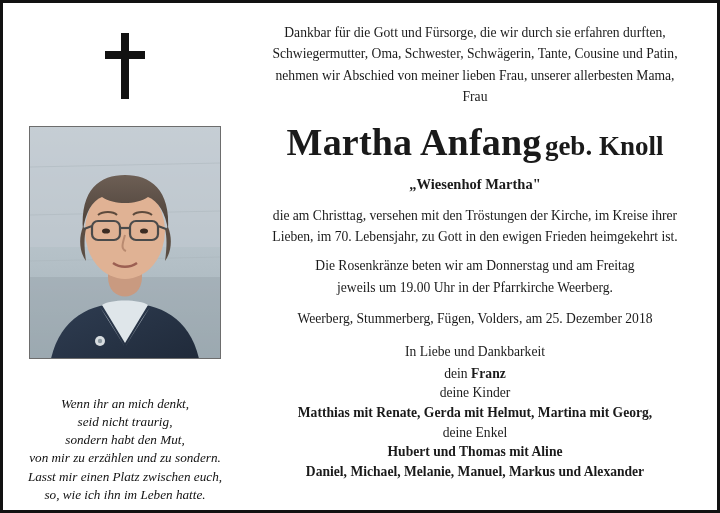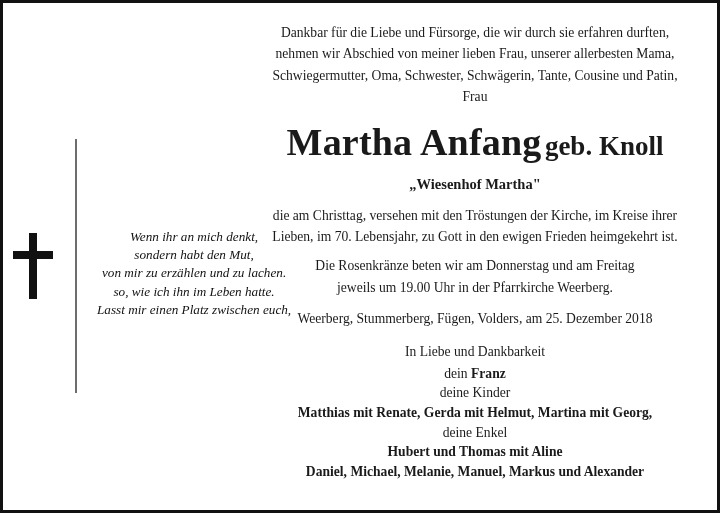--- a/index.html
+++ b/index.html
@@ -23,21 +23,21 @@
     background: #ffffff;
     display: flex;
     flex-direction: row;
     padding: 6px 8px 6px 8px;
   }
   
   .left-col {
     width: 228px;
     flex: 0 0 228px;
     display: flex;
-    flex-direction: row;
+    flex-direction: column;
     align-items: center;
     padding-top: 18px;
     box-sizing: border-box;
     gap: 20px;
   }
   .cross-wrap {
     height: 86px;
     display: flex;
     align-items: center;
     justify-content: center;
@@ -209,33 +209,34 @@
         <path d="M95 108 C92 118 91 122 96 124" stroke="#b98a70" stroke-width="2" fill="none"></path>
         <path d="M83 136 C90 141 100 141 107 136" stroke="#9c5f52" stroke-width="2.4" fill="none"></path>
 
         <circle cx="70" cy="214" r="5" fill="#d8dde0"></circle>
         <circle cx="70" cy="214" r="2.2" fill="#8e9aa2"></circle>
       </svg>
     </div>
 
     <div class="verse">
       <div>Wenn ihr an mich denkt,</div>
+      <div>seid nicht traurig,</div>
       <div>sondern habt den Mut,</div>
-      <div>von mir zu erzählen und zu lachen.</div>
+      <div>von mir zu erzählen und zu sondern.</div>
+      <div>Lasst mir einen Platz zwischen euch,</div>
       <div>so, wie ich ihn im Leben hatte.</div>
-      <div>Lasst mir einen Platz zwischen euch,</div>
     </div>
   </div>
 
   <div class="right-col">
 
     <div class="intro">
-      <div class="para">Dankbar für die Liebe und Fürsorge, die wir durch sie erfahren durften,</div>
+      <div class="para">Dankbar für die Gott und Fürsorge, die wir durch sie erfahren durften,</div>
+      <div class="para">Schwiegermutter, Oma, Schwester, Schwägerin, Tante, Cousine und Patin,</div>
       <div class="para">nehmen wir Abschied von meiner lieben Frau, unserer allerbesten Mama,</div>
-      <div class="para">Schwiegermutter, Oma, Schwester, Schwägerin, Tante, Cousine und Patin,</div>
       <div class="para">Frau</div>
     </div>
 
     <div class="name-line">
       <span class="name-main">Martha Anfang</span>
       <span class="name-born">geb. Knoll</span>
     </div>
 
     <div class="nickname">„Wiesenhof Martha"</div>
 

